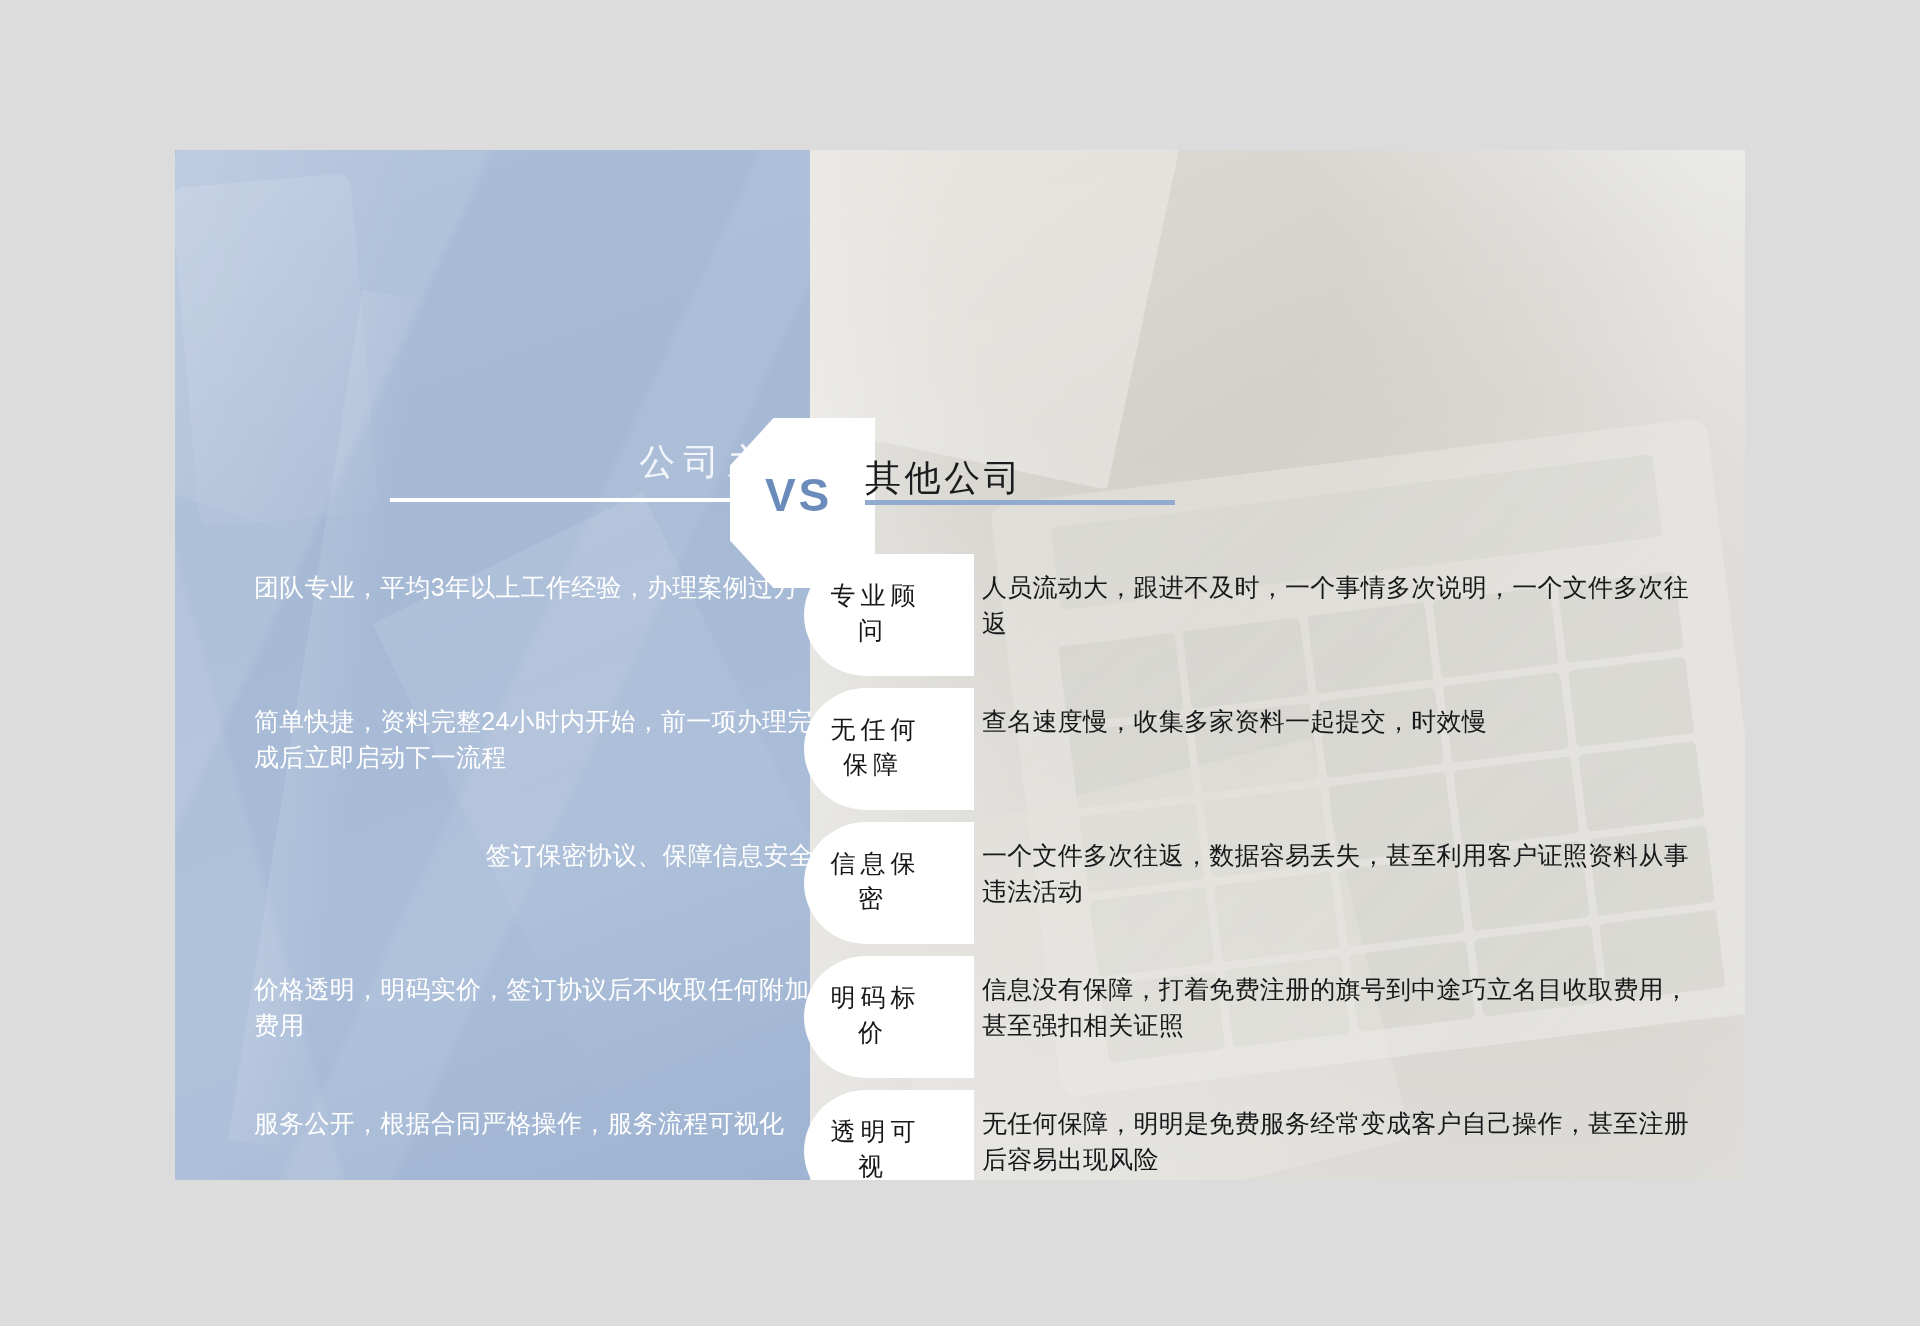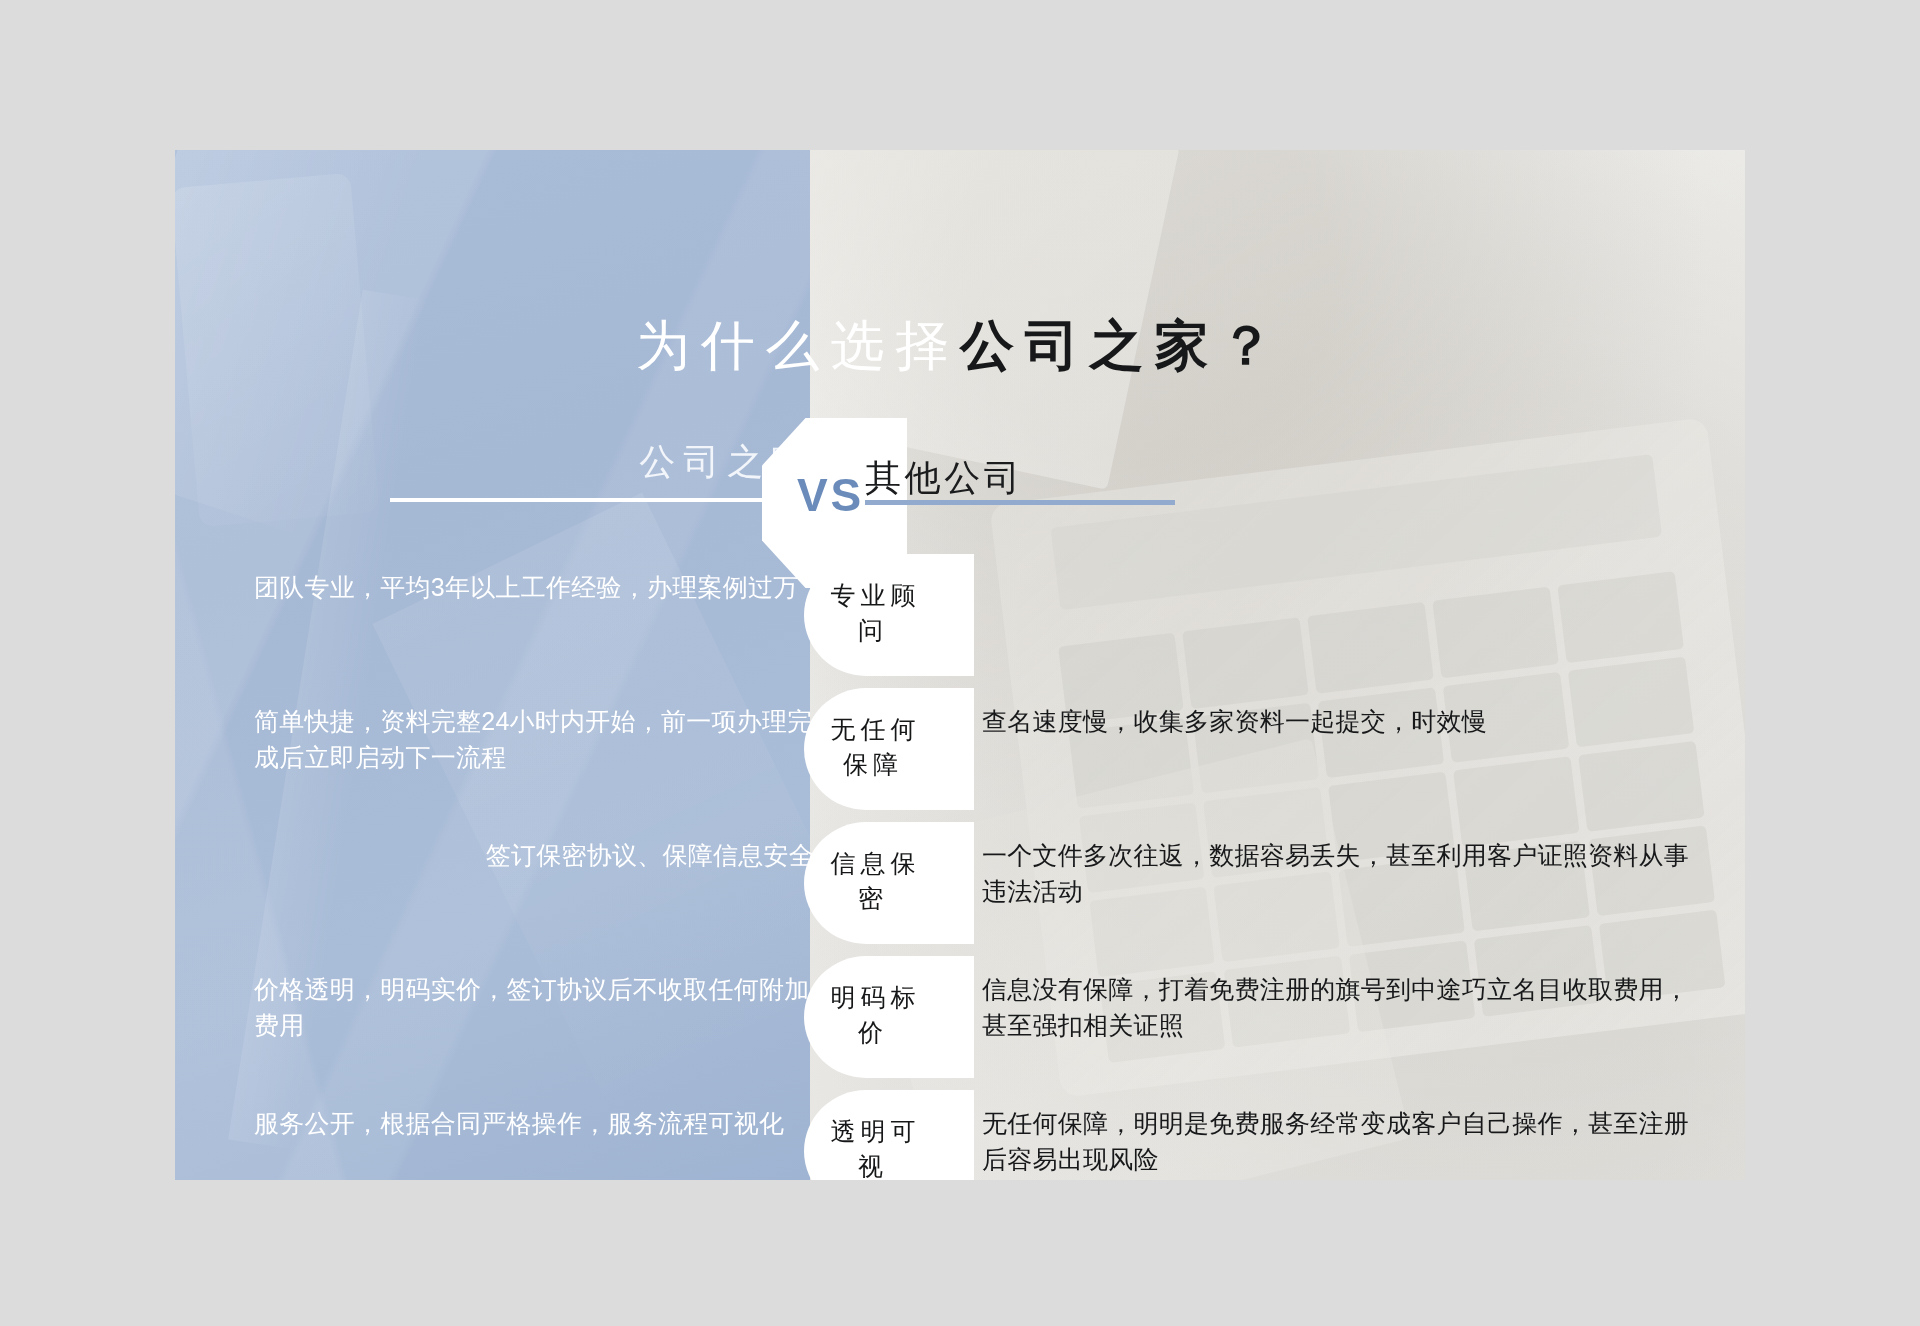--- a/index.html
+++ b/index.html
@@ -125,21 +125,20 @@
     margin-top:16px;
   }
   .vs-right-rule{
     position:absolute;left:690px;top:72px;width:310px;height:5px;background:#92aace;
   }
   
   .vs-badge{
     position:absolute;left:555px;top:-10px;width:145px;height:170px;
     background:#ffffff;
     clip-path:polygon(30% 0%,100% 0%,100% 100%,30% 100%,0% 72%,0% 28%);
-    margin-left:32px;
   }
   .vs-badge span{
     position:absolute;left:0;right:8px;top:50px;
     text-align:center;
     color:#6b8cbb;font-size:46px;font-weight:700;letter-spacing:.06em;
     font-family:"Liberation Sans","DejaVu Sans",sans-serif;
   }
 
   
   #rows{
@@ -216,41 +215,39 @@
     <div class="paper2"></div>
   </div>
 
   <div class="panel-left">
     <div class="phone"></div>
     <div class="streak1"></div>
     <div class="streak2"></div>
     <div class="streak3"></div>
   </div>
 
-  <div id="title">
-    <span class="seg w">为什么选择</span><span class="seg k">公司之家？</span>
-  </div>
 
   <div id="vsrow">
     <div class="vs-left-label">公司之家</div>
     <div class="vs-left-rule"></div>
     <div class="vs-badge">
       <span>VS</span>
     </div>
     <div class="vs-right-label">其他公司</div>
     <div class="vs-right-rule"></div>
   </div>
 
   <div id="rows">
 
     <div class="row">
       <div class="left-text">团队专业，平均3年以上工作经验，办理案例过万</div>
       <div class="blob"></div>
       <div class="blob-ext"></div>
       <div class="key">专业顾问</div>
+      <div class="right-text">人员流动大，跟进不及时，一个事情多次说明，一个文件多次往返</div>
     </div>
 
     <div class="row">
       <div class="left-text">简单快捷，资料完整24小时内开始，前一项办理完成后立即启动下一流程</div>
       <div class="blob"></div>
       <div class="blob-ext"></div>
       <div class="key">无任何保障</div>
       <div class="right-text">查名速度慢，收集多家资料一起提交，时效慢</div>
     </div>
 

